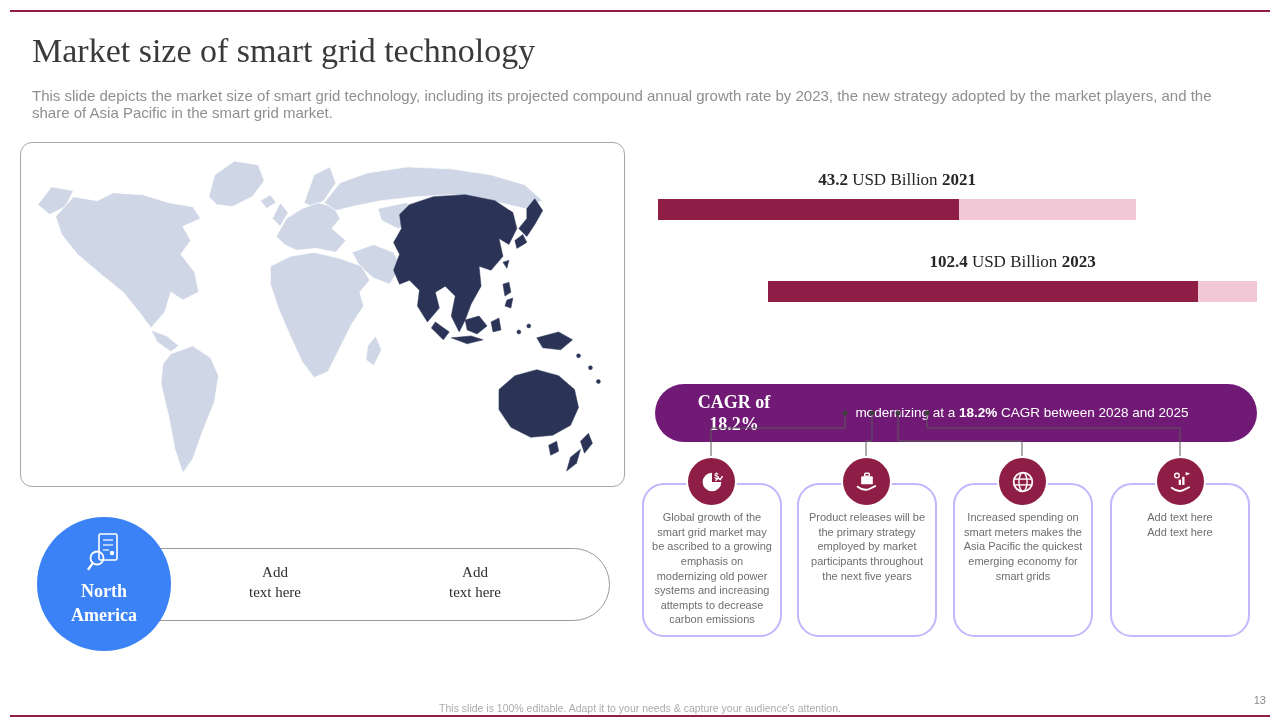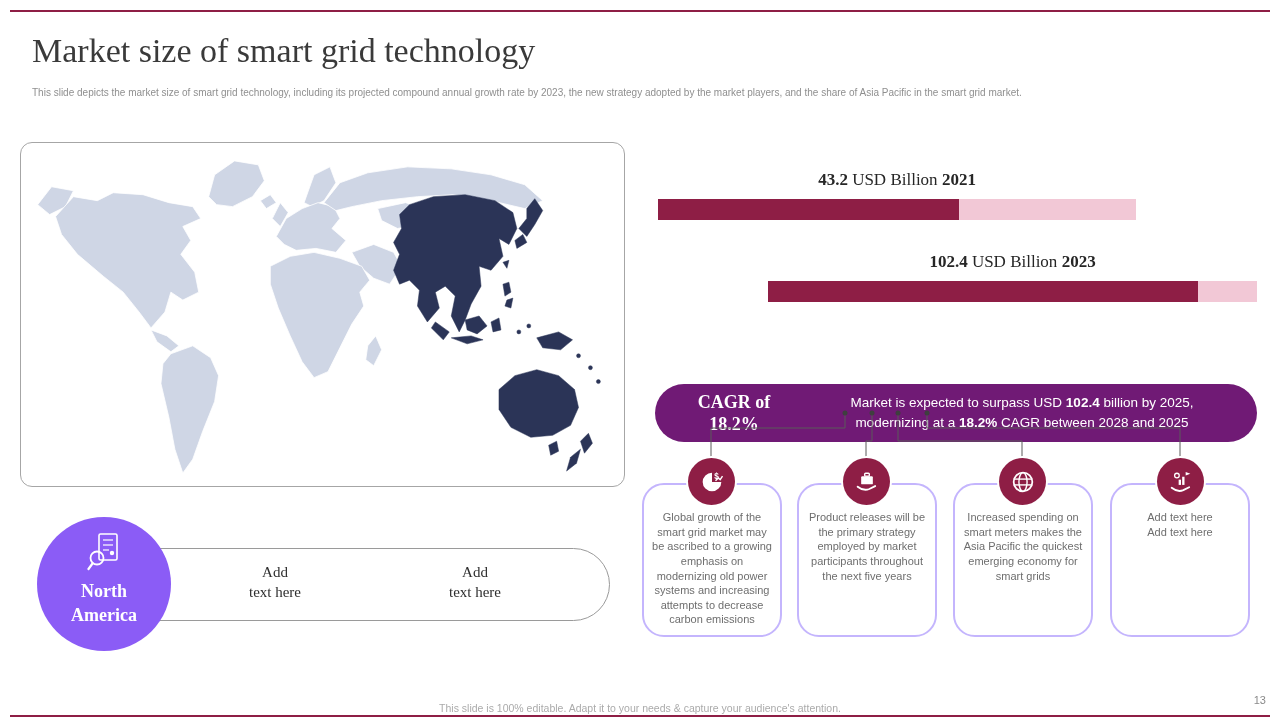--- a/index.html
+++ b/index.html
@@ -11,21 +11,21 @@
   .accent-line { position:absolute; left:10px; right:10px; height:2px; background:#8E1E45; }
   .accent-top { top:10px; }
   .accent-bottom { bottom:3px; }
 
   .title {
     position:absolute; left:32px; top:32px; width:900px;
     font-family:"Liberation Serif", serif; font-size:34px; font-weight:400; color:#3a3a3a;
   }
   .subtitle {
     position:absolute; left:32px; top:87px; width:1216px;
-    font-size:10px; color:#8f8f8f;
+    font-size:15px; color:#8f8f8f;
   }
 
   
   .map-panel {
     position:absolute; left:20px; top:142px; width:605px; height:345px;
     background:#fff; border:1px solid #a6a6a6; border-radius:12px;
   }
   .map-panel svg { position:absolute; left:0; top:0; width:100%; height:100%; }
 
   
@@ -83,21 +83,21 @@
   }
   .add-text {
     position:absolute; top:563px; width:120px; text-align:center;
     font-family:"Liberation Serif", serif; font-size:15px; color:#2e2e2e; line-height:1.3;
     white-space:pre-line; cursor:text;
   }
   .add-text-1 { left:215px; }
   .add-text-2 { left:415px; }
   .region-circle {
     position:absolute; left:37px; top:517px; width:134px; height:134px; border-radius:50%;
-    background:#8b5cf6; color:#fff; text-align:center;
+    background:#3b82f6; color:#fff; text-align:center;
   }
   .region-circle svg { position:absolute; left:50px; top:15px; width:36px; height:40px; }
   .region-name {
     position:absolute; left:0; right:0; top:62px;
     font-family:"Liberation Serif", serif; font-size:18px; font-weight:700; line-height:1.35;
     white-space:pre-line;
   }
 
   .footer-note {
     position:absolute; left:0; right:0; bottom:6px; text-align:center;
@@ -173,21 +173,20 @@
   <div class="bar-track bar2-track">
     <div class="bar-fill" style="width: 88%;"></div>
   </div>
 
   <div class="cagr-pill">
     <div class="cagr-left">
       <div>CAGR of</div>
       <div>18.2%</div>
     </div>
     <div class="cagr-right">
-      <div><span>Market is expected to surpass USD </span><b>102.4</b><span> billion by 2025,</span></div>
       <div><span>modernizing at a </span><b>18.2%</b><span> CAGR between 2028 and 2025</span></div>
     </div>
   </div>
 
   <svg class="connectors" viewBox="0 0 1280 720">
     <g stroke="#5a5a5a" stroke-width="1" fill="none">
       <path d="M845,413 V428 H711 V460"></path>
       <path d="M872,413 V441 H866 V460"></path>
       <path d="M898,413 V441 H1022 V460"></path>
       <path d="M927,413 V428 H1180 V460"></path>

